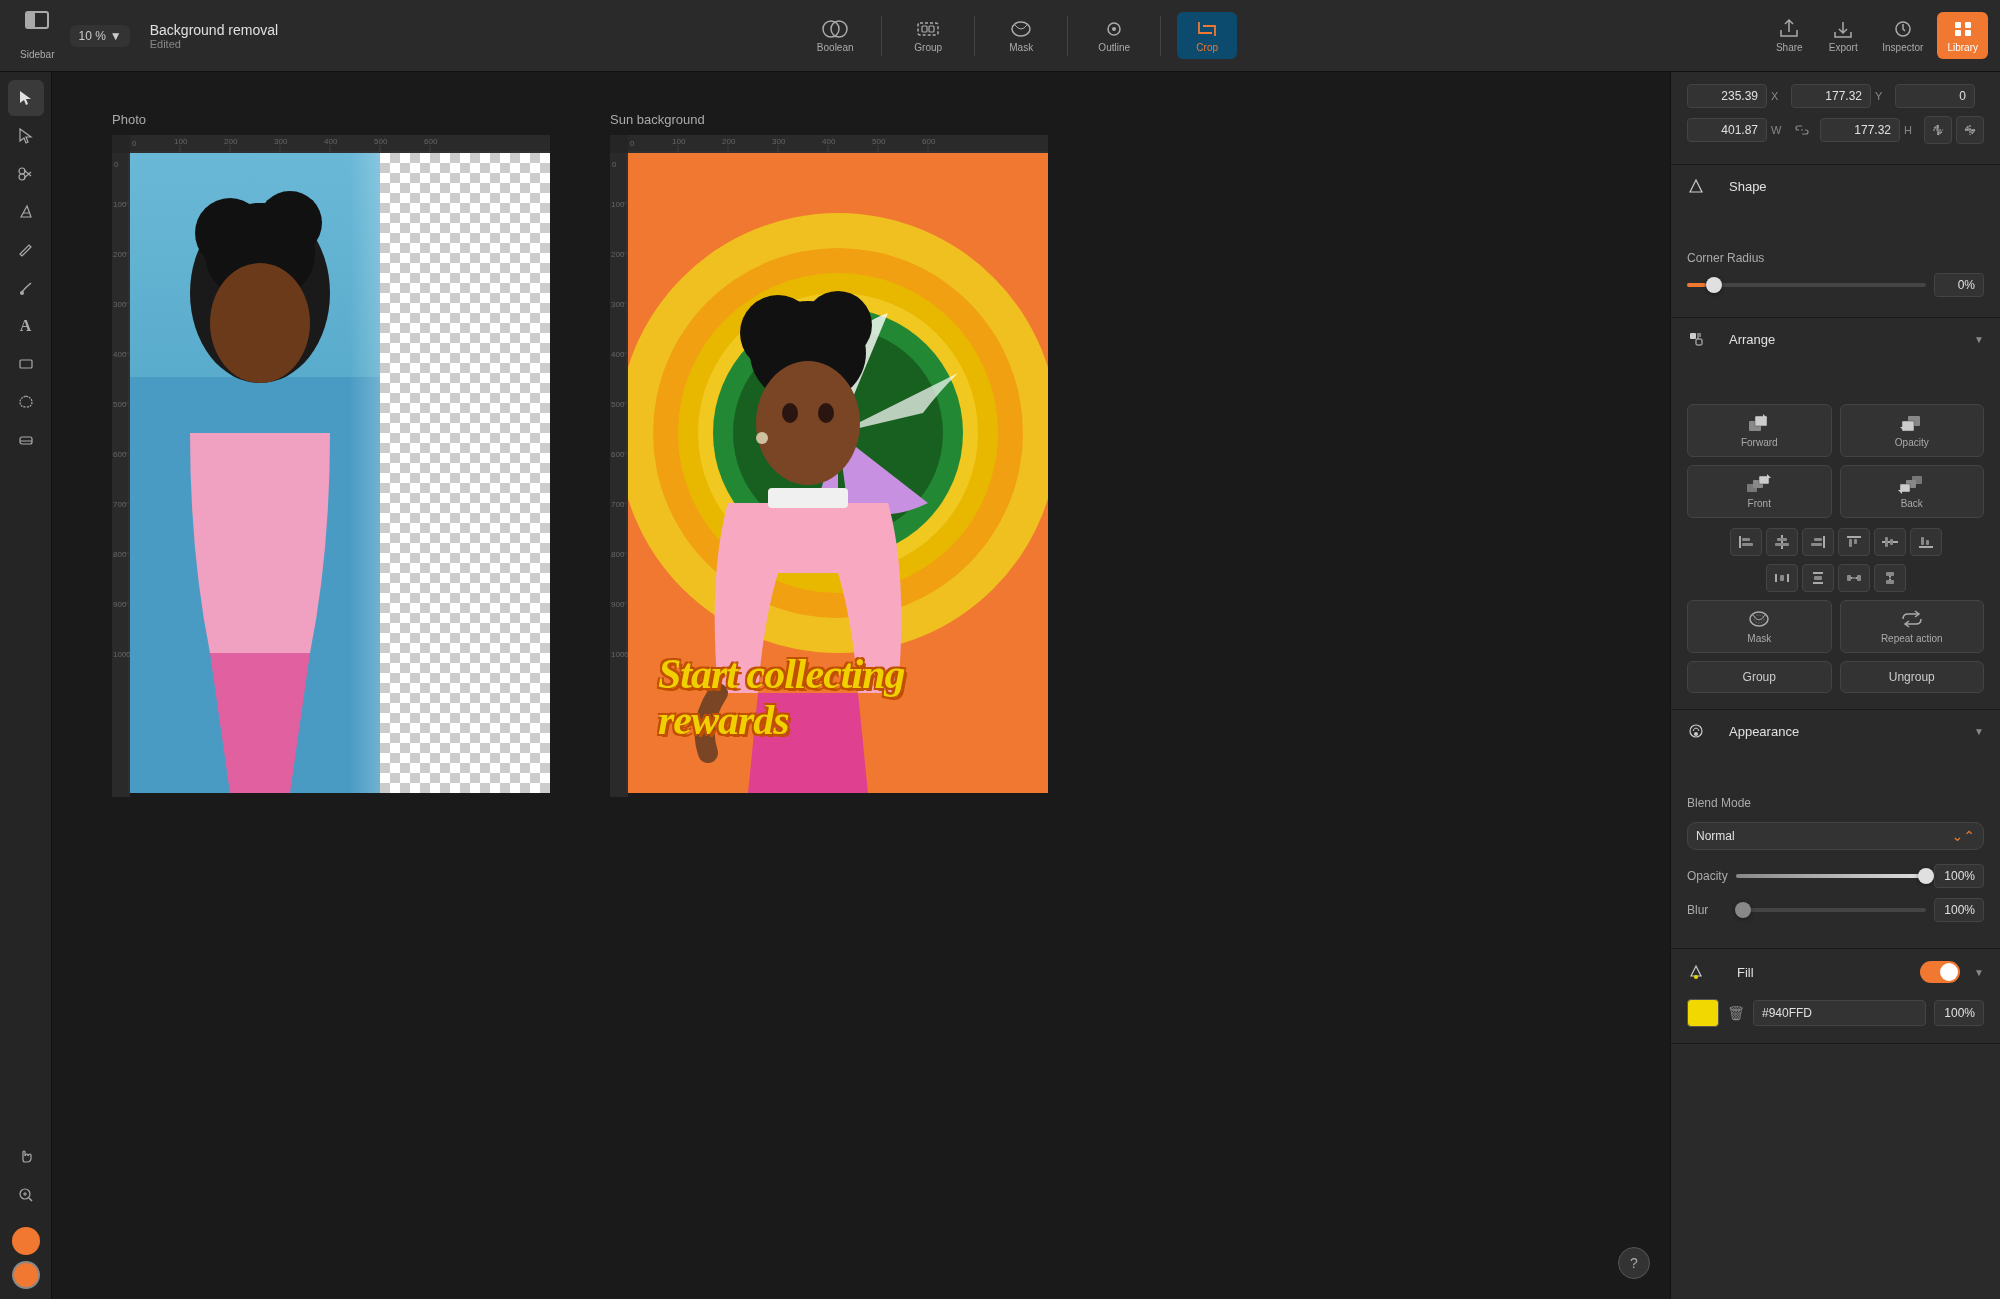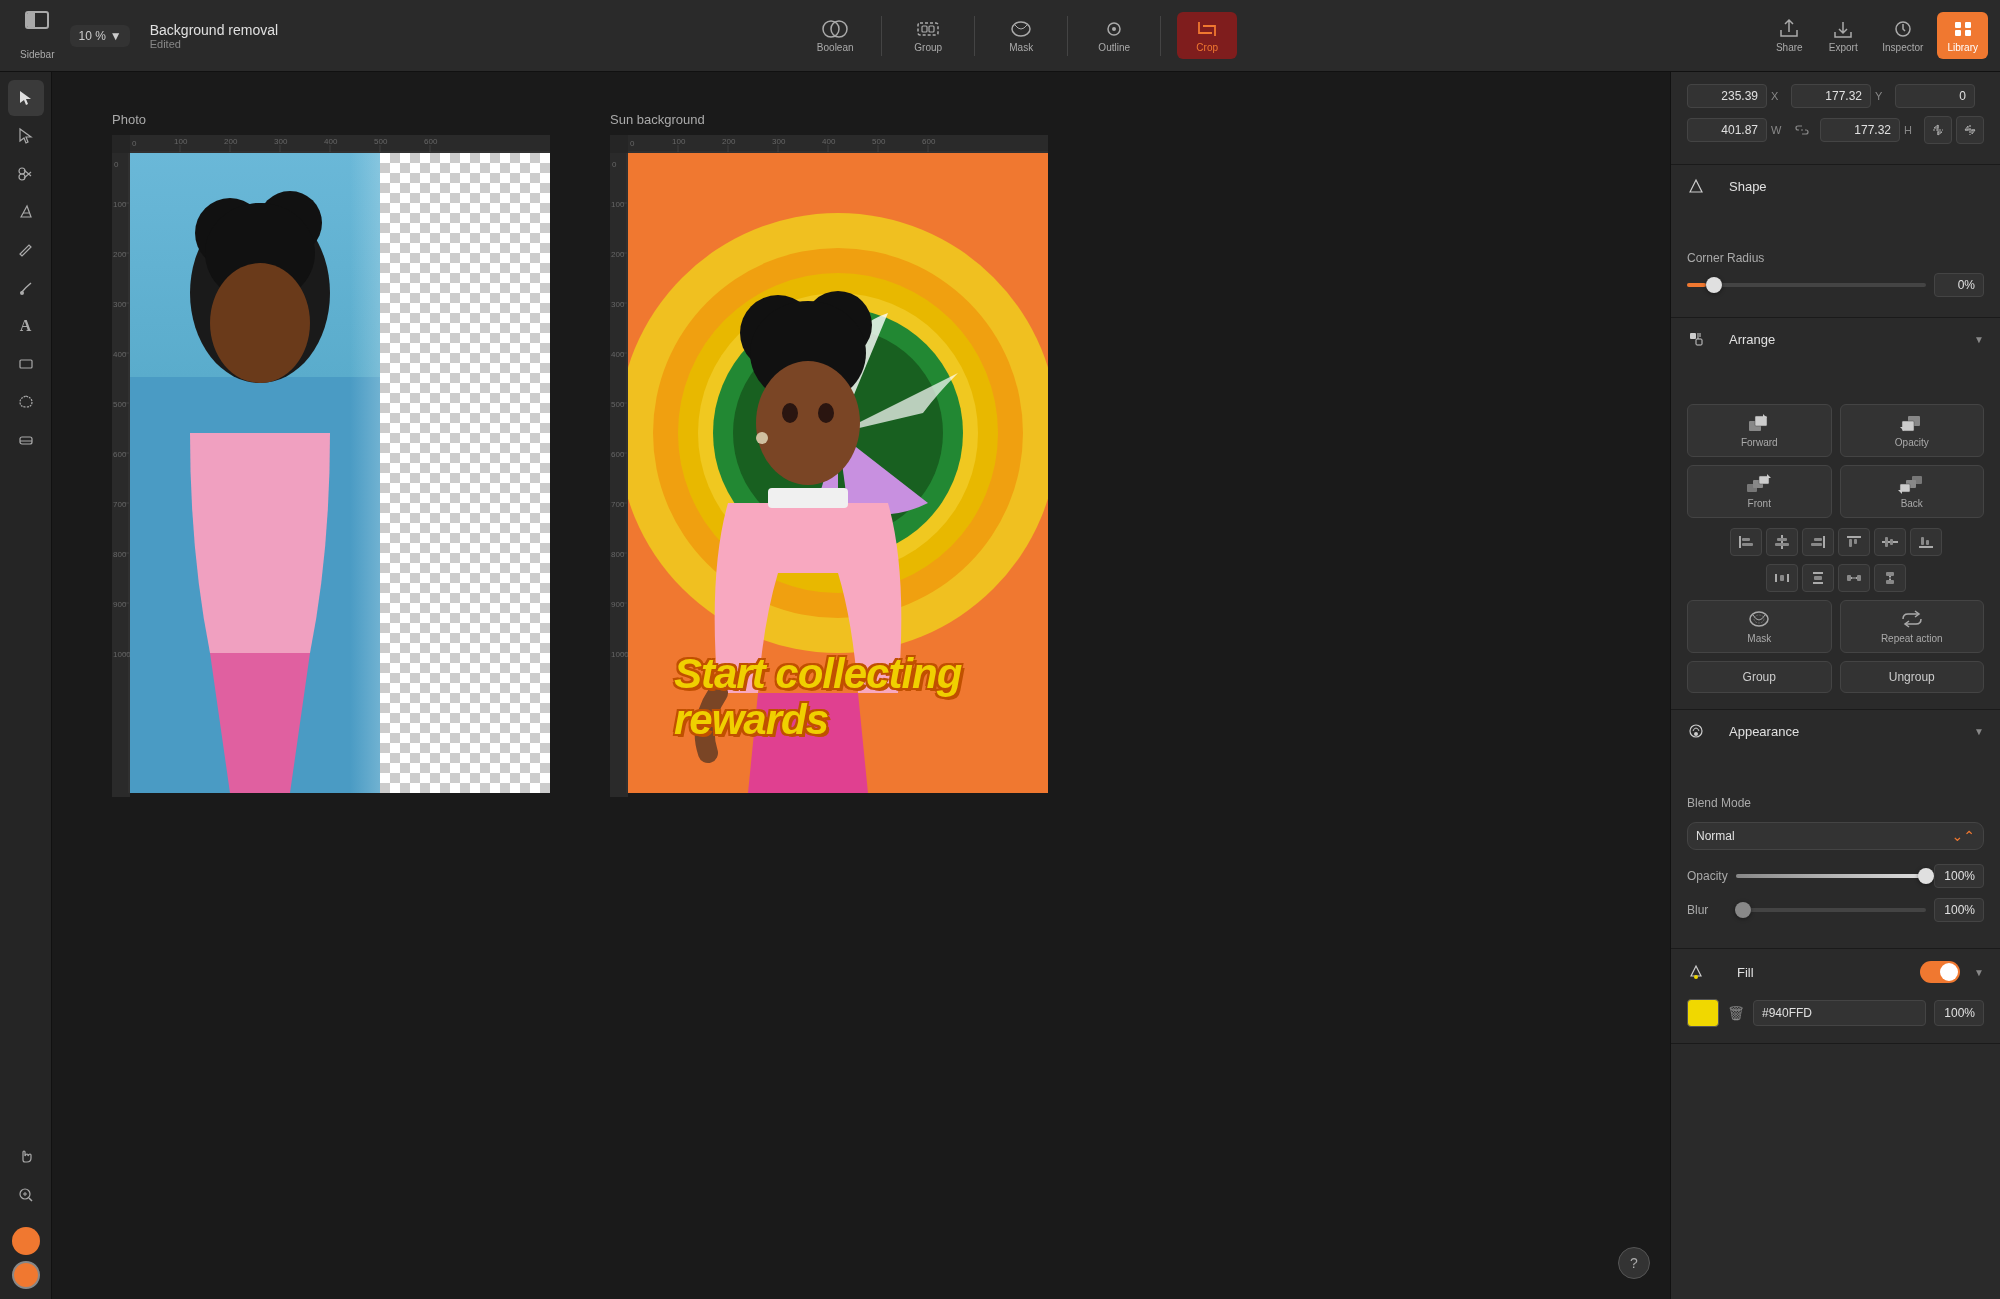--- a/index.html
+++ b/index.html
@@ -90,21 +90,21 @@
     .toolbar-btn {
       display: flex;
       flex-direction: column;
       align-items: center;
       gap: 2px;
       padding: 6px 10px;
       border-radius: 6px;
       cursor: pointer;
       min-width: 60px;
     }
-    .toolbar-btn.active { background: #7f1d1d; }
+    .toolbar-btn.active { background: #0c4a6e; }
     .toolbar-btn .tb-icon {
       width: 28px;
       height: 22px;
       display: flex;
       align-items: center;
       justify-content: center;
       color: #ccc;
       font-size: 16px;
     }
     .toolbar-btn .tb-label { font-size: 10px; color: #aaa; }
@@ -978,21 +978,21 @@
                     <path d="M40 420 Q20 450 30 480" stroke="#7a4525" stroke-width="20" fill="none" stroke-linecap="round"></path>
 
                     <path d="M80 420 L70 520 L130 520 L130 420 Z" fill="#e04090"></path>
                     <path d="M130 420 L130 520 L190 520 L180 420 Z" fill="#e04090"></path>
 
                     <rect x="90" y="215" width="80" height="20" rx="4" fill="#f0f0f0"></rect>
                   </svg>
                 </div>
 
                 <div style="position:absolute;bottom:50px;left:30px;right:10px;">
-                  <div style="font-size:42px;font-weight:900;font-style:italic;color:#f0d000;text-shadow:3px 3px 0 #c05000, -2px -2px 0 #c05000, 2px -2px 0 #c05000, -2px 2px 0 #c05000;line-height:1.1;font-family:Liberation Sans, sans-serif;letter-spacing:-1px;margin-left:16px;">Start collecting<br>rewards</div>
+                  <div style="font-size:42px;font-weight:900;font-style:italic;color:#f0d000;text-shadow:3px 3px 0 #c05000, -2px -2px 0 #c05000, 2px -2px 0 #c05000, -2px 2px 0 #c05000;line-height:1.1;font-family:Liberation Serif, serif;letter-spacing:-1px;">Start collecting<br>rewards</div>
                 </div>
               </div>
             </div>
           </div>
         </div>
 
       </div>
     </div>
 
     <div class="help-btn">?</div>

